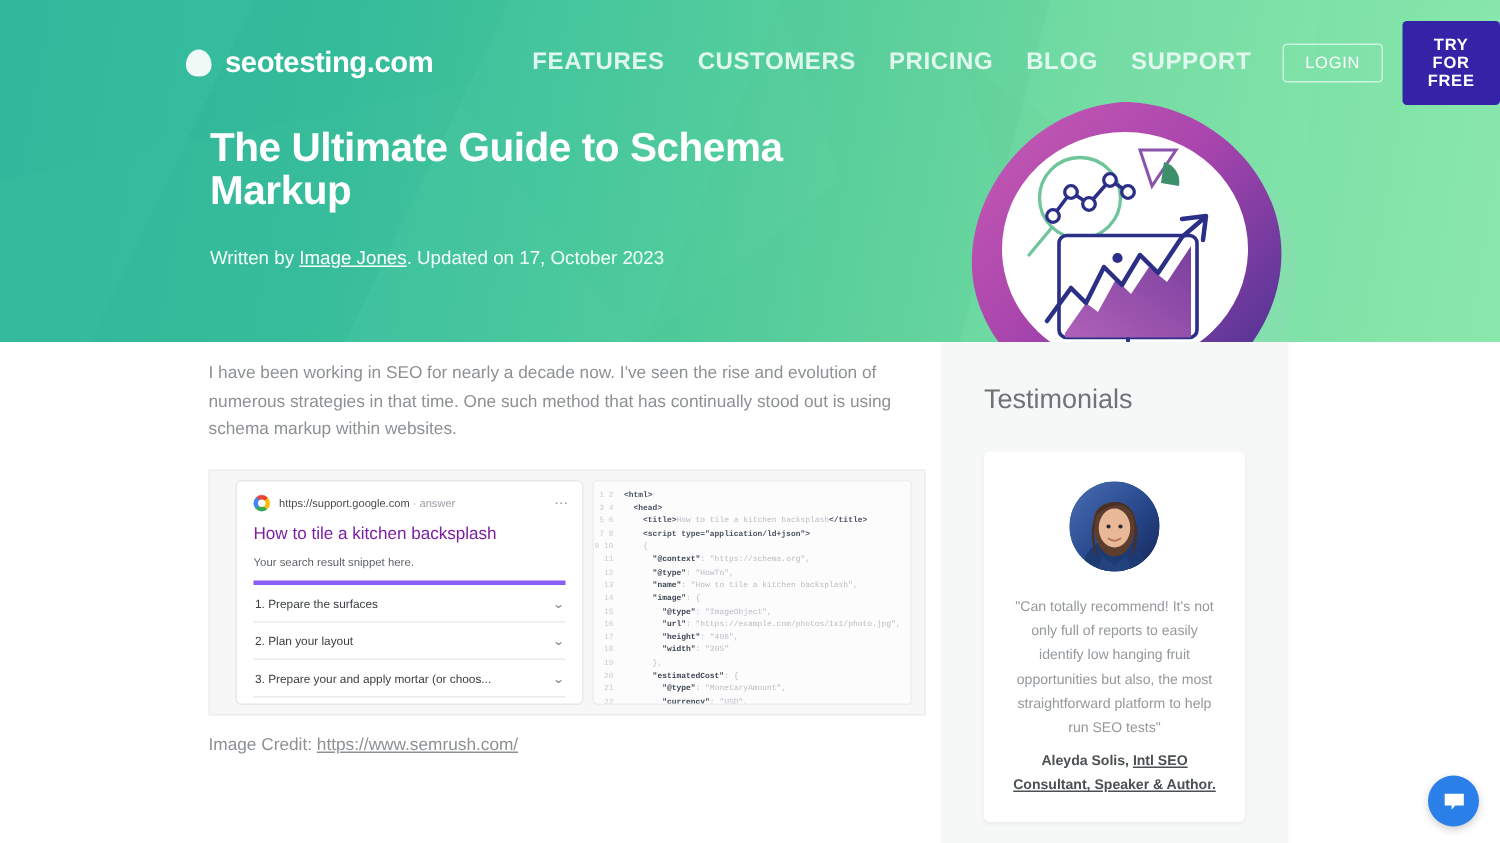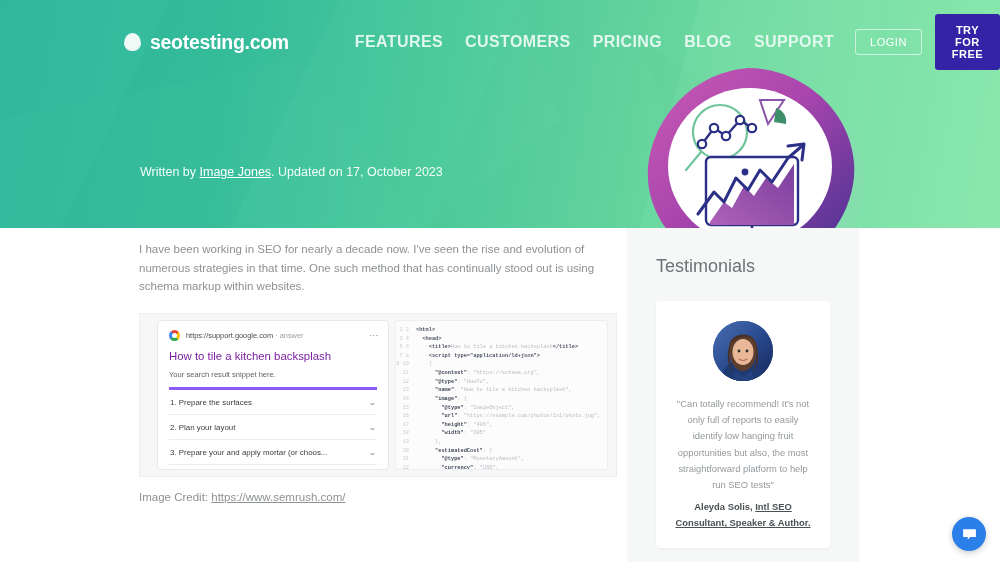--- a/index.html
+++ b/index.html
@@ -292,20 +292,21 @@
       <a class="nav-link">FEATURES</a>
       <a class="nav-link">CUSTOMERS</a>
       <a class="nav-link">PRICING</a>
       <a class="nav-link">BLOG</a>
       <a class="nav-link">SUPPORT</a>
     </div>
     <button class="btn-login">LOGIN</button>
     <button class="btn-trial">TRY FOR FREE</button>
   </div>
 
+  <h1 class="hero-title">The Ultimate Guide to Schema Markup</h1>
 
   <div class="hero-byline">
     <span>Written by </span><a>Image Jones</a><span>. Updated on 17, October 2023</span>
   </div>
 
   <svg class="hero-art" viewBox="0 0 240 230">
     <defs>
       <linearGradient id="blobg" x1="0" y1="0" x2="1" y2="1">
         <stop offset="0%" stop-color="#c95bb4"></stop>
         <stop offset="45%" stop-color="#a845ad"></stop>

